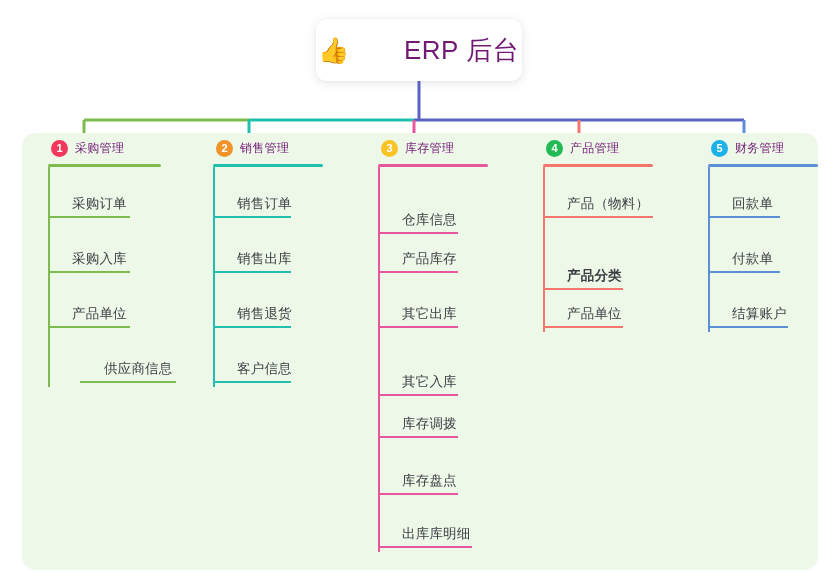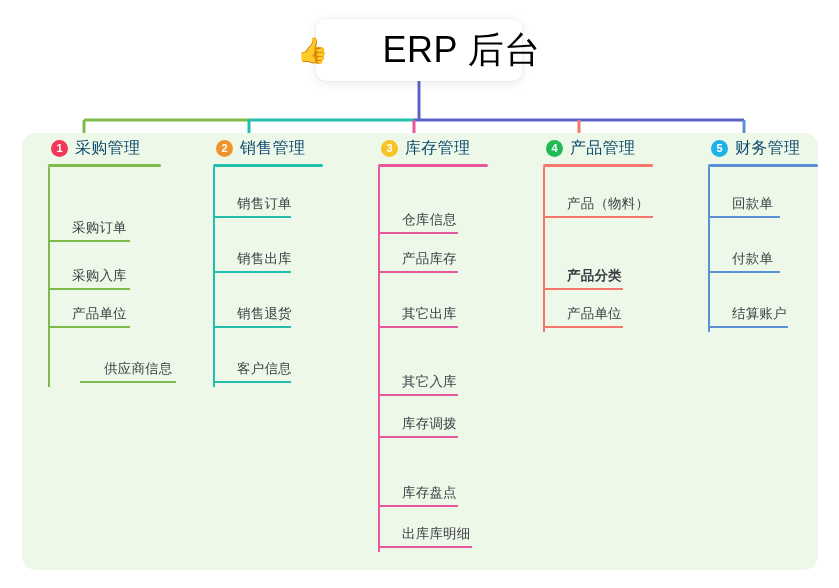--- a/index.html
+++ b/index.html
@@ -15,21 +15,21 @@
   
   .root-node{
     position:absolute;left:316px;top:19px;width:206px;height:62px;
     background:#ffffff;border-radius:10px;
     box-shadow:0 2px 10px rgba(60,70,90,.13), 0 0 0 1px rgba(0,0,0,.015);
     display:flex;align-items:center;justify-content:center;gap:10px;
     box-sizing:border-box;
   }
   .root-emoji{font-size:25px;line-height:1;display:inline-block;}
   .root-title{
-    font-size:36px;color:#000000;letter-spacing:.5px;white-space:nowrap;margin-left:44px;
+    font-size:26px;color:#701a75;letter-spacing:.5px;white-space:nowrap;margin-left:44px;
   }
 
   
   #wires{position:absolute;left:0;top:0;width:839px;height:588px;pointer-events:none;}
 
   
   .panel{
     position:absolute;left:22px;top:133px;width:796px;height:437px;
     background:#eef8e9;border-radius:14px;
   }
@@ -39,21 +39,21 @@
   .col-head{
     position:relative;display:flex;align-items:center;gap:7px;
     height:30px;padding-left:15px;white-space:nowrap;
   }
   .badge{
     width:17px;height:17px;border-radius:50%;
     display:inline-flex;align-items:center;justify-content:center;
     color:#fff;font-size:11px;line-height:1;font-weight:700;
     flex:0 0 auto;
   }
-  .col-title{font-size:16px;color:#0c4a6e;letter-spacing:.3px;}
+  .col-title{font-size:12px;color:#701a75;letter-spacing:.3px;}
   .head-rule{position:absolute;left:12px;top:31px;height:3px;border-radius:2px;}
 
   .items{position:absolute;left:12px;top:34px;}
   .spine{position:absolute;left:0;top:0;width:2px;}
   .leaf{position:absolute;left:0;height:55px;}
   .leaf-label{
     position:absolute;left:24px;bottom:9px;
     font-size:13.5px;color:#3a3d42;white-space:nowrap;letter-spacing:.2px;
   }
   .leaf-rule{position:absolute;left:0;bottom:4px;height:2px;}
@@ -83,25 +83,25 @@
   <div class="panel">
     <div id="cols">
         <div class="col" style="left: 14px;">
           <div class="col-head">
             <span class="badge" style="background: rgb(242, 56, 90);">1</span>
             <span class="col-title">采购管理</span>
           </div>
           <div class="head-rule" style="width: 113px; background: rgb(125, 187, 77);"></div>
           <div class="items">
             <div class="spine" style="height: 220px; background: rgb(125, 187, 77);"></div>
-            <div class="leaf" style="top: 0px; width: 82px; margin-top: 24px;">
+            <div class="leaf" style="top: 0px; width: 82px;">
               <div class="leaf-label">采购订单</div>
               <div class="leaf-rule" style="width: 82px; background: rgb(125, 187, 77);"></div>
             </div>
-            <div class="leaf" style="top: 72px; width: 82px; text-align: right;">
+            <div class="leaf" style="top: 55px; width: 82px; text-align: right;">
               <div class="leaf-label">采购入库</div>
               <div class="leaf-rule" style="width: 82px; background: rgb(125, 187, 77);"></div>
             </div>
             <div class="leaf" style="top: 110px; width: 82px;">
               <div class="leaf-label">产品单位</div>
               <div class="leaf-rule" style="width: 82px; background: rgb(125, 187, 77);"></div>
             </div>
             <div class="leaf" style="top: 165px; width: 96px; margin-left: 32px;">
               <div class="leaf-label">供应商信息</div>
               <div class="leaf-rule" style="width: 96px; background: rgb(125, 187, 77);"></div>
@@ -155,21 +155,21 @@
               <div class="leaf-rule" style="width: 80px; background: rgb(232, 86, 157);"></div>
             </div>
             <div class="leaf" style="top: 178px; width: 80px;">
               <div class="leaf-label">其它入库</div>
               <div class="leaf-rule" style="width: 80px; background: rgb(232, 86, 157);"></div>
             </div>
             <div class="leaf" style="top: 220px; width: 80px; text-align: right;">
               <div class="leaf-label">库存调拨</div>
               <div class="leaf-rule" style="width: 80px; background: rgb(232, 86, 157);"></div>
             </div>
-            <div class="leaf" style="top: 289px; width: 80px;">
+            <div class="leaf" style="top: 277px; width: 80px;">
               <div class="leaf-label">库存盘点</div>
               <div class="leaf-rule" style="width: 80px; background: rgb(232, 86, 157);"></div>
             </div>
             <div class="leaf" style="top: 330px; width: 94px;">
               <div class="leaf-label">出库库明细</div>
               <div class="leaf-rule" style="width: 94px; background: rgb(232, 86, 157);"></div>
             </div>
           </div>
         </div>
         <div class="col" style="left: 509px;">

